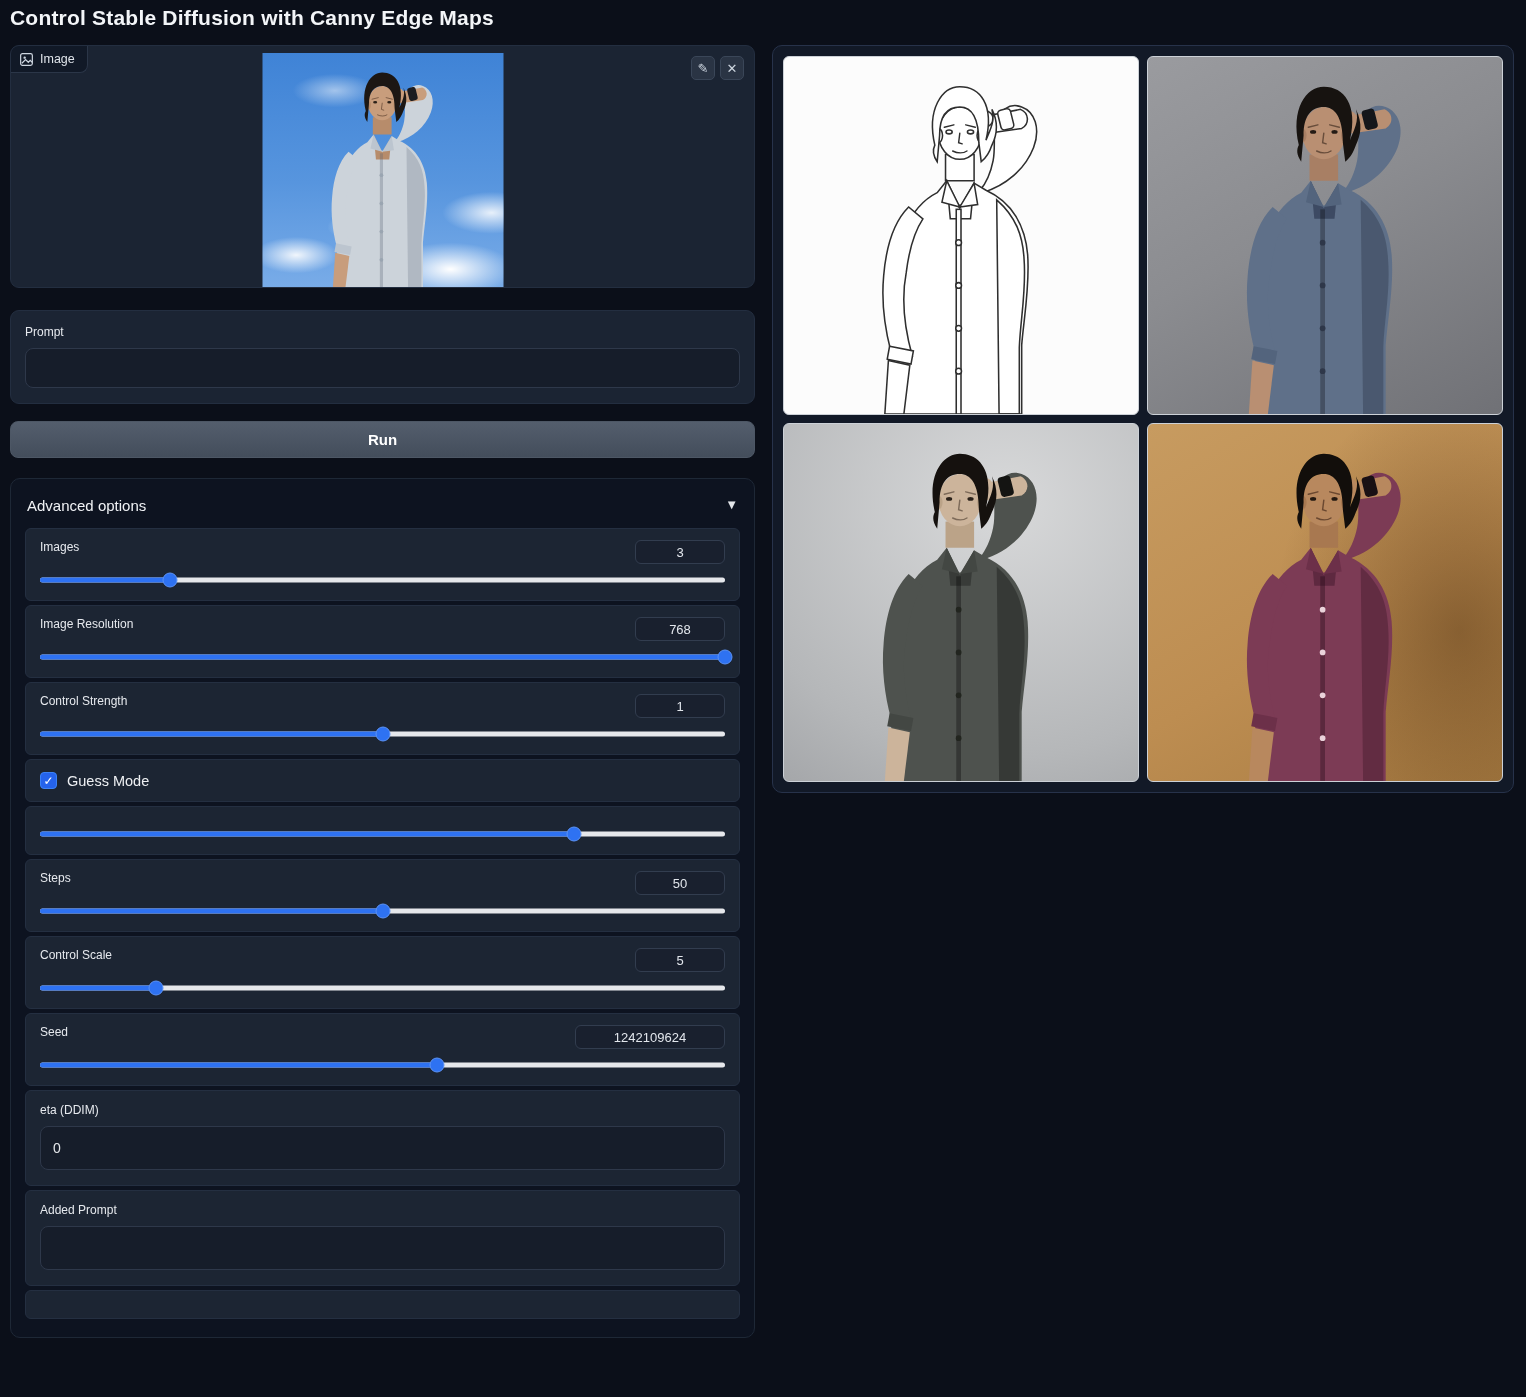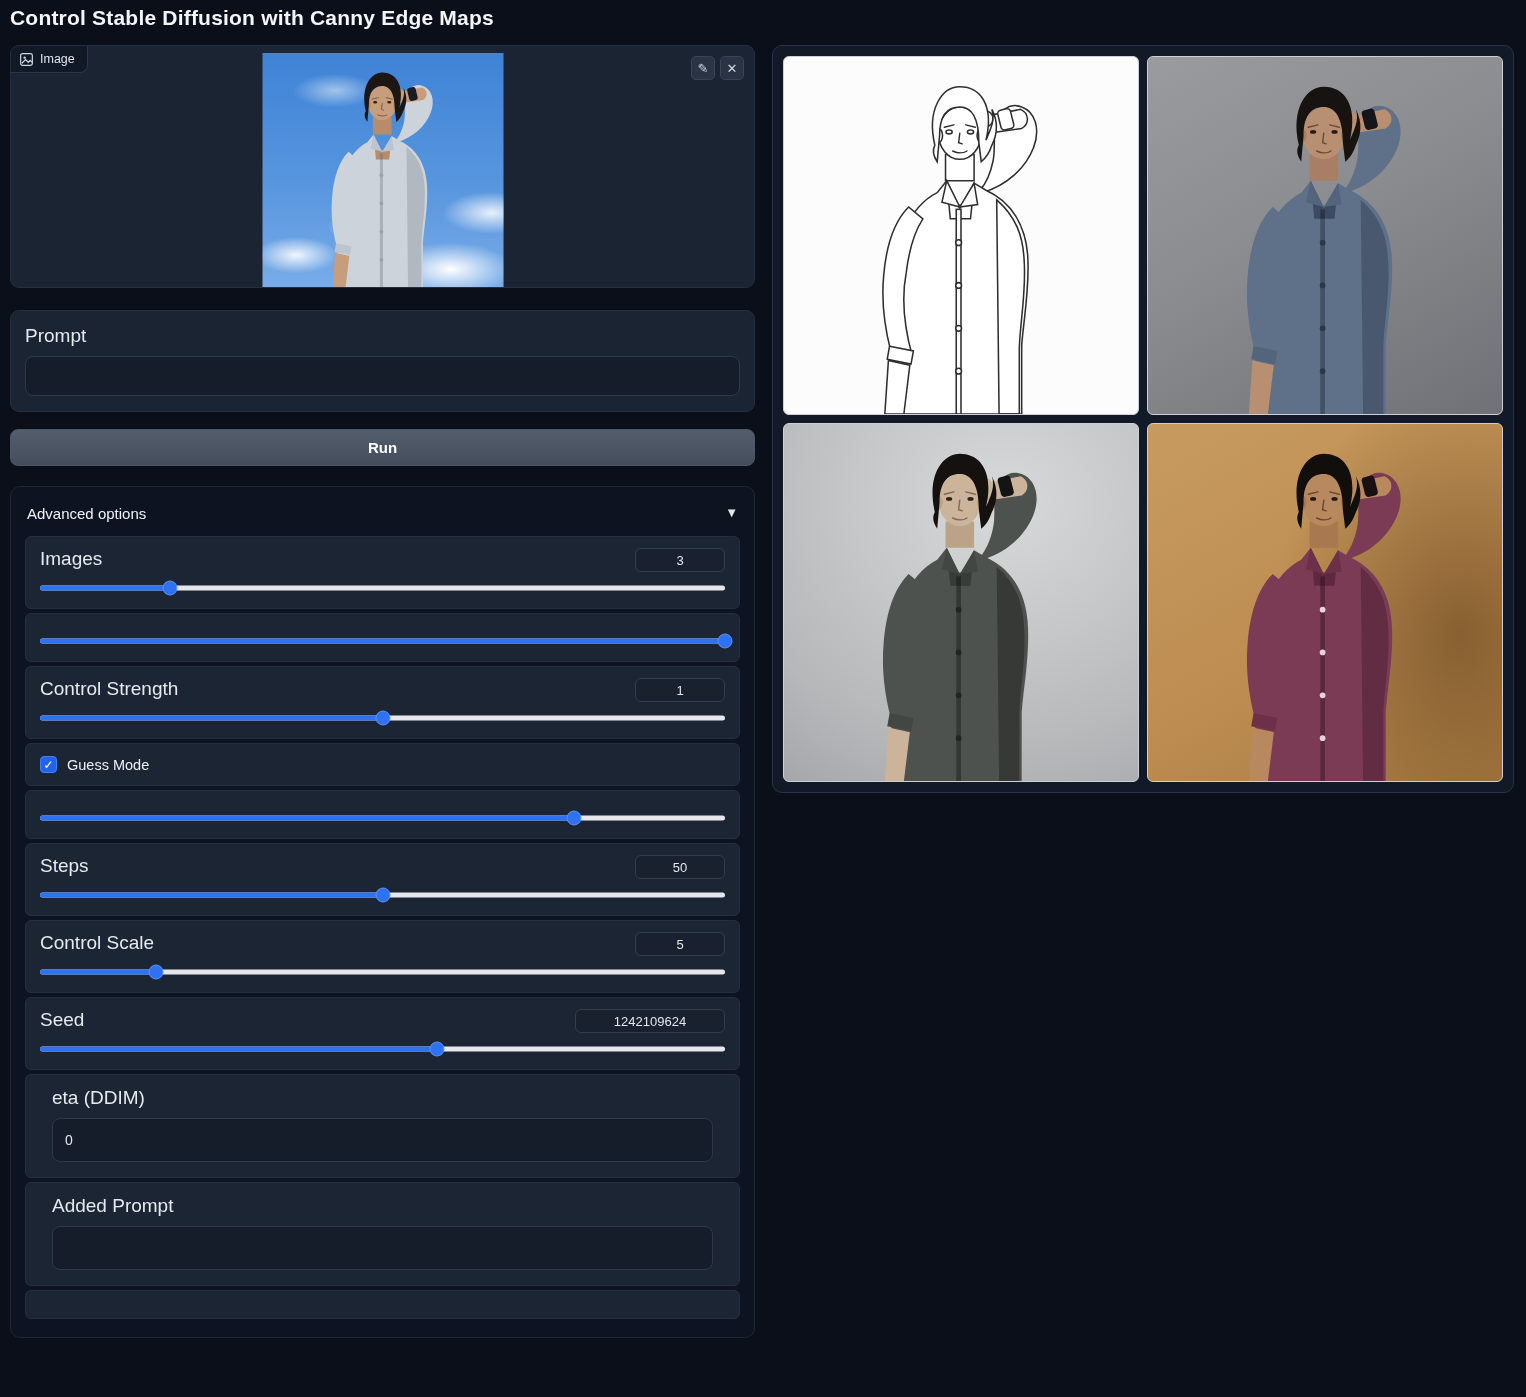--- a/index.html
+++ b/index.html
@@ -43,21 +43,21 @@
       radial-gradient(90px 38px at 78% 92%, #ffffff, rgba(255,255,255,0) 70%),
       radial-gradient(70px 30px at 95% 68%, rgba(255,255,255,.85), rgba(255,255,255,0) 70%),
       radial-gradient(60px 26px at 14% 86%, rgba(255,255,255,.9), rgba(255,255,255,0) 70%),
       radial-gradient(52px 22px at 42% 74%, rgba(255,255,255,.7), rgba(255,255,255,0) 70%),
       radial-gradient(60px 24px at 30% 16%, rgba(255,255,255,.5), rgba(255,255,255,0) 70%),
       linear-gradient(180deg,#3f83d6 0%, #5795de 55%, #79ace8 100%);
   }
 
   
   .prompt-block { margin-top:22px; padding:14px 14px 15px; }
-  .field-label { font-size:19px; color:#e6e9ee; }
+  .field-label { font-size:12px; color:#e6e9ee; }
   .text-input {
     display:block; width:100%; height:40px; margin-top:9px;
     background:#161d2a; border:1px solid #2e384a; border-radius:8px;
     color:#e5e7eb; font-size:14px; padding:0 12px;
     font-family:"Liberation Sans", sans-serif; outline:none;
   }
 
   
   .run-btn {
     display:block; width:100%; height:37px; margin-top:17px;
@@ -90,21 +90,21 @@
     background:#2e72f2; border:1px solid #5b92f5; transform:translate(-50%,-50%);
   }
 
   .checkbox-row { display:flex; align-items:center; gap:10px; padding:12px 14px; }
   .cb {
     width:17px; height:17px; border-radius:4px; background:#2563eb; border:1px solid #3b82f6;
     color:#fff; font-size:12px; display:flex; align-items:center; justify-content:center; cursor:pointer;
   }
   .cb-label { font-size:14.5px; color:#eef0f3; }
 
-  .textbox-row { padding:12px 26px 15px; }
+  .textbox-row { padding:12px 14px 15px; }
   .textbox-row .text-input { height:44px; }
 
   
   .gallery {
     background:#121927; border:1px solid #27324a; border-radius:10px;
     padding:10px; height:748px;
     display:grid; grid-template-columns:1fr 1fr; grid-template-rows:1fr 1fr; gap:8px;
   }
   .tile { border-radius:6px; border:1px solid #ccd1d7; overflow:hidden; position:relative; cursor:pointer; }
   .tile svg { position:absolute; inset:0; width:100%; height:100%; }
@@ -244,20 +244,24 @@
             <input class="num-box" value="3" style="">
           </div>
           <div class="track-wrap">
               <div class="track"></div>
               <div class="fill" style="width: 19%;"></div>
               <div class="knob" style="left: 19%;"></div>
             </div>
         </div>
 
         <div class="row slider-row">
+          <div class="slider-head">
+            <span class="field-label">Image Resolution</span>
+            <input class="num-box" value="768" style="">
+          </div>
           <div class="track-wrap">
               <div class="track"></div>
               <div class="fill" style="width: 100%;"></div>
               <div class="knob" style="left: 100%;"></div>
             </div>
         </div>
 
         <div class="row slider-row">
           <div class="slider-head">
             <span class="field-label">Control Strength</span>

